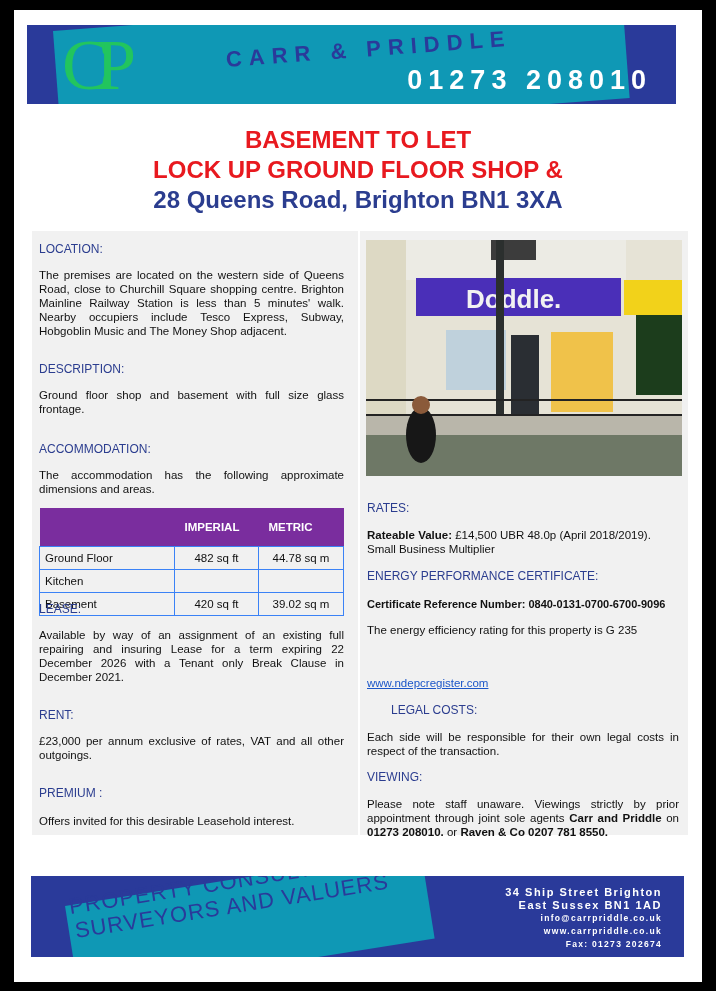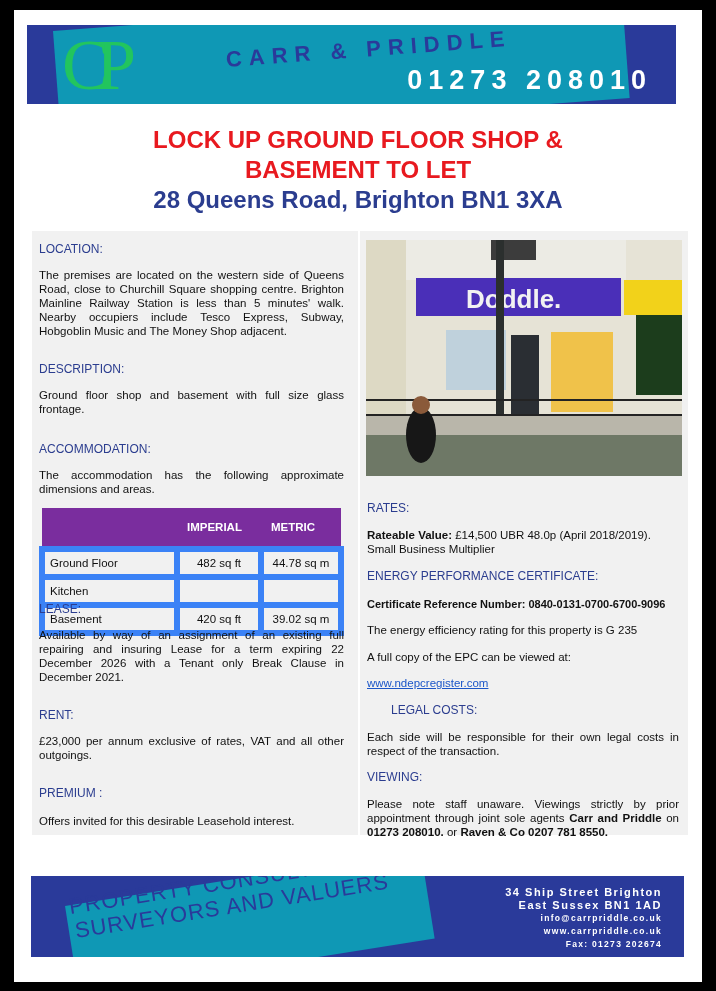--- a/index.html
+++ b/index.html
@@ -16,21 +16,21 @@
   .title-red { color:#e8191f; font-weight:bold; font-size:24px; line-height:30px; }
   .title-blue { color:#2b3d8f; font-weight:bold; font-size:24px; line-height:30px; }
   .col { position:absolute; background:#f1f1f1; font-size:11.5px; line-height:14px; color:#111; }
   .col.left { left:18px; top:221px; width:326px; height:604px; }
   .col.right { left:346px; top:221px; width:328px; height:604px; }
   .sec-h { color:#2b3d8f; font-weight:normal; font-size:12px; }
   .para { text-align:justify; }
   .abs { position:absolute; }
   table.acc { border-collapse:collapse; width:305px; font-size:11.5px; }
   table.acc th { background:#7a2d9e; color:#fff; font-weight:bold; text-align:left; padding:12px 4px; height:12px; }
-  table.acc td { border:6px solid #3b82f6; padding:4px 5px; height:13px; }
+  table.acc td { border:1px solid #3b82f6; padding:4px 5px; height:13px; }
   table.acc td.num { text-align:center; }
   .photo { position:absolute; left:6px; top:9px; width:316px; height:236px; overflow:hidden; background:#ec4899; }
   a.link { color:#1c56c8; text-decoration:underline; }
   .footer.banner { left:17px; top:866px; width:653px; height:81px; }
   .footer .slab { left:34px; top:30px; width:360px; height:90px; transform:rotate(-9deg); transform-origin:0 0; }
   .tagline { position:absolute; left:40px; top:22px; color:#2a3a9a; font-size:22px; line-height:22px; letter-spacing:1px; transform:rotate(-9deg); transform-origin:0 100%; white-space:nowrap; }
   .addr { position:absolute; right:22px; top:10px; text-align:right; color:#fff; font-weight:bold; white-space:nowrap; }
   .addr .l1 { font-size:11px; letter-spacing:1.5px; line-height:13px; }
   .addr .l2 { font-size:8.5px; letter-spacing:1.3px; line-height:13px; }
 </style>
@@ -40,22 +40,22 @@
 <div class="page">
 
   <div class="banner header">
     <div class="slab"></div>
     <div class="logo-cp">CP</div>
     <div class="brand-name">CARR &amp; PRIDDLE</div>
     <div class="brand-phone">01273 208010</div>
   </div>
 
   <div class="title-block">
+    <div class="title-red">BASEMENT TO LET</div>
     <div class="title-red">LOCK UP GROUND FLOOR SHOP &amp;</div>
-    <div class="title-red">BASEMENT TO LET</div>
     <div class="title-blue">28 Queens Road, Brighton BN1 3XA</div>
   </div>
 
   <div class="col left">
     <div class="abs sec-h" style="left:7px;top:11px;">LOCATION:</div>
     <div class="abs para" style="left:7px;top:37px;width:305px;">The premises are located on the western side of Queens Road, close to Churchill Square shopping centre. Brighton Mainline Railway Station is less than 5 minutes' walk. Nearby occupiers include Tesco Express, Subway, Hobgoblin Music and The Money Shop adjacent.</div>
 
     <div class="abs sec-h" style="left:7px;top:131px;">DESCRIPTION:</div>
     <div class="abs para" style="left:7px;top:157px;width:305px;">Ground floor shop and basement with full size glass frontage.</div>
 
@@ -127,21 +127,20 @@
     <div class="abs" style="left:7px;top:297px;width:312px;">
       <b>Rateable Value:</b><span> £14,500 UBR 48.0p (April 2018/2019).</span><br>
       <span>Small Business Multiplier</span>
     </div>
 
     <div class="abs sec-h" style="left:7px;top:338px;">ENERGY PERFORMANCE CERTIFICATE:</div>
     <div class="abs" style="left:7px;top:366px;width:318px;font-size:11px;">
       <b>Certificate Reference Number:</b><b> 0840-0131-0700-6700-9096</b>
     </div>
     <div class="abs" style="left:7px;top:392px;">The energy efficiency rating for this property is G 235</div>
-    <div class="abs" style="left:7px;top:419px;">A full copy of the EPC can be viewed at:</div>
     <a class="abs link" style="left:7px;top:445px;">www.ndepcregister.com</a>
 
     <div class="abs sec-h" style="left:7px;top:472px;padding-left:24px;">LEGAL COSTS:</div>
     <div class="abs para" style="left:7px;top:499px;width:312px;">Each side will be responsible for their own legal costs in respect of the transaction.</div>
 
     <div class="abs sec-h" style="left:7px;top:539px;">VIEWING:</div>
     <div class="abs para" style="left:7px;top:566px;width:312px;">
       <span>Please note staff unaware. Viewings strictly by prior appointment through joint sole agents </span><b>Carr and Priddle</b><span> on </span><b>01273 208010.</b><span> or </span><b>Raven &amp; Co 0207 781 8550.</b>
     </div>
   </div>

